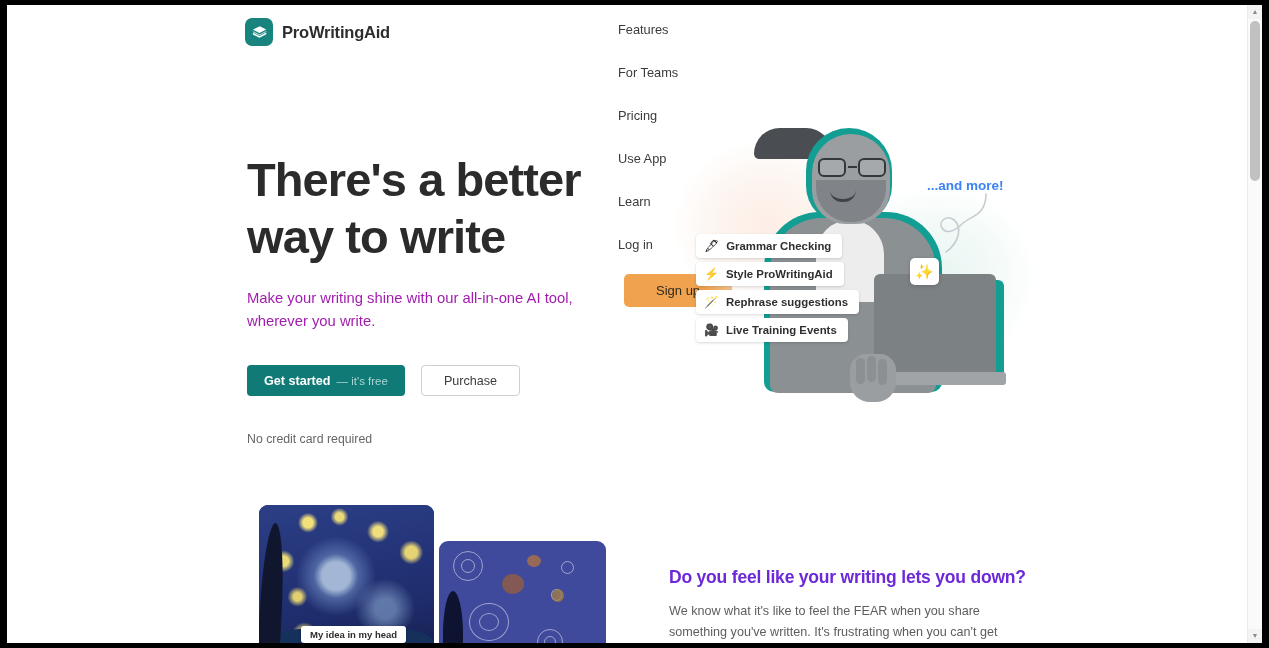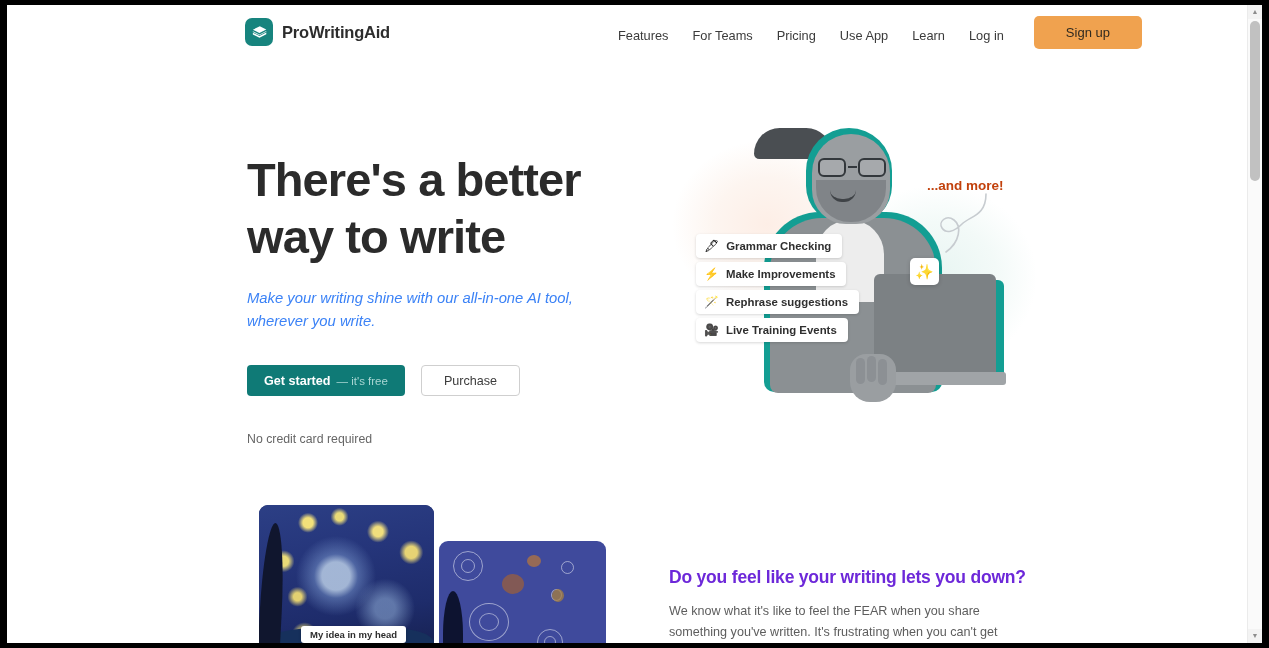--- a/index.html
+++ b/index.html
@@ -104,22 +104,23 @@
     color: #2d2d2d;
     letter-spacing: -0.2px;
     white-space: nowrap;
   }
 
   #nav {
     position: absolute;
     left: 600px;
     top: 11px;
     display: flex;
-    align-items: flex-end;
-    gap: 2px;
+    align-items: flex-start;
+    gap: 16px;
+    flex-direction: column;
   }
   .nav-link {
     font-size: 12.8px;
     color: #3b3b3b;
     text-decoration: none;
     padding: 6px 11px;
     white-space: nowrap;
   }
   #signup-button {
     margin-left: 17px;
@@ -146,23 +147,22 @@
     font-size: 47px;
     line-height: 57px;
     font-weight: bold;
     color: #2b2b2b;
     letter-spacing: -0.9px;
   }
   #hero-sub {
     margin-top: 22px;
     font-size: 14.8px;
     line-height: 23px;
-    color: #3b82f6;
+    color: #a21caf;
     width: 330px;
-    font-style: italic;
   }
   #hero-cta-row {
     margin-top: 32px;
     display: flex;
     align-items: center;
     gap: 16px;
   }
   #get-started-button {
     background: #0f7a76;
     border: none;
@@ -349,21 +349,21 @@
     justify-content: center;
     font-size: 15px;
   }
 
   
   #and-more-label {
     position: absolute;
     left: 265px; top: 68px;
     font-size: 13.5px;
     font-weight: bold;
-    color: #c2410c;
+    color: #3b82f6;
     white-space: nowrap;
   }
   #loop-arrow {
     position: absolute;
     left: 258px; top: 80px;
     width: 80px; height: 80px;
   }
 
   
   #feature-chips {
@@ -593,21 +593,21 @@
           <path d="M66 4 C 66 26, 50 26, 42 34 C 34 42, 26 44, 22 38 C 18 32, 26 24, 34 30 C 42 36, 40 52, 26 62" fill="none" stroke="#c7ccd0" stroke-width="1.6" stroke-linecap="round"></path>
         </svg>
 
         <div id="feature-chips">
           <div class="feature-chip">
             <span class="feature-chip-icon">🖋</span>
             <span class="feature-chip-label">Grammar Checking</span>
           </div>
           <div class="feature-chip">
             <span class="feature-chip-icon">⚡</span>
-            <span class="feature-chip-label">Make Improvements</span>
+            <span class="feature-chip-label">Style ProWritingAid</span>
           </div>
           <div class="feature-chip">
             <span class="feature-chip-icon">🪄</span>
             <span class="feature-chip-label">Rephrase suggestions</span>
           </div>
           <div class="feature-chip">
             <span class="feature-chip-icon">🎥</span>
             <span class="feature-chip-label">Live Training Events</span>
           </div>
         </div>

